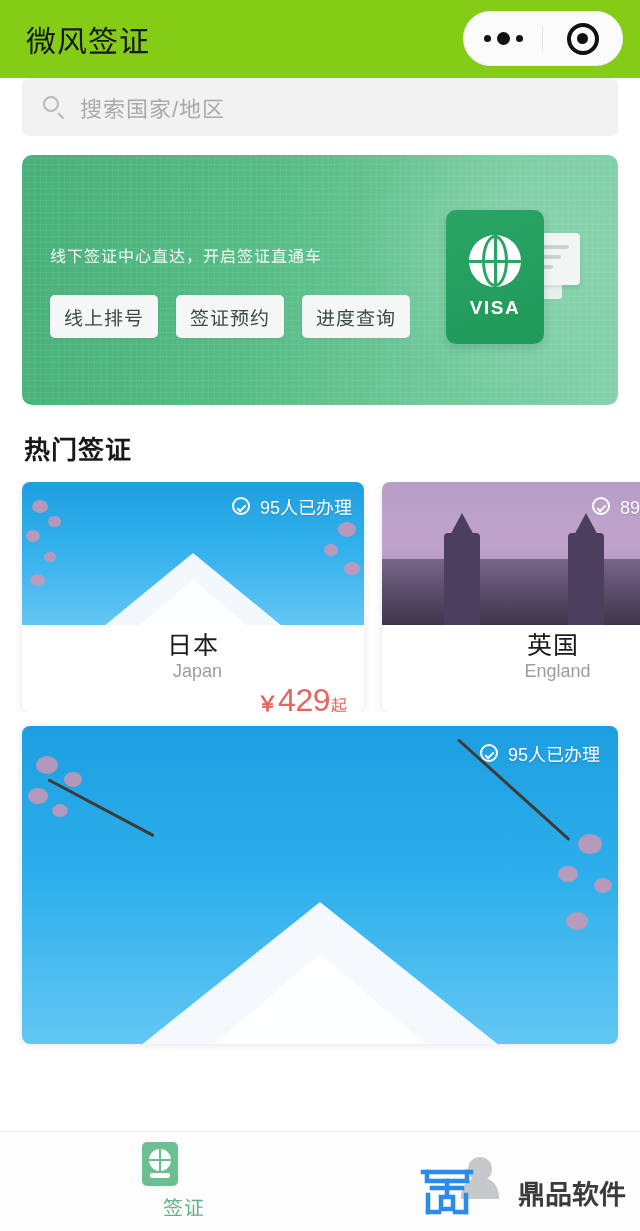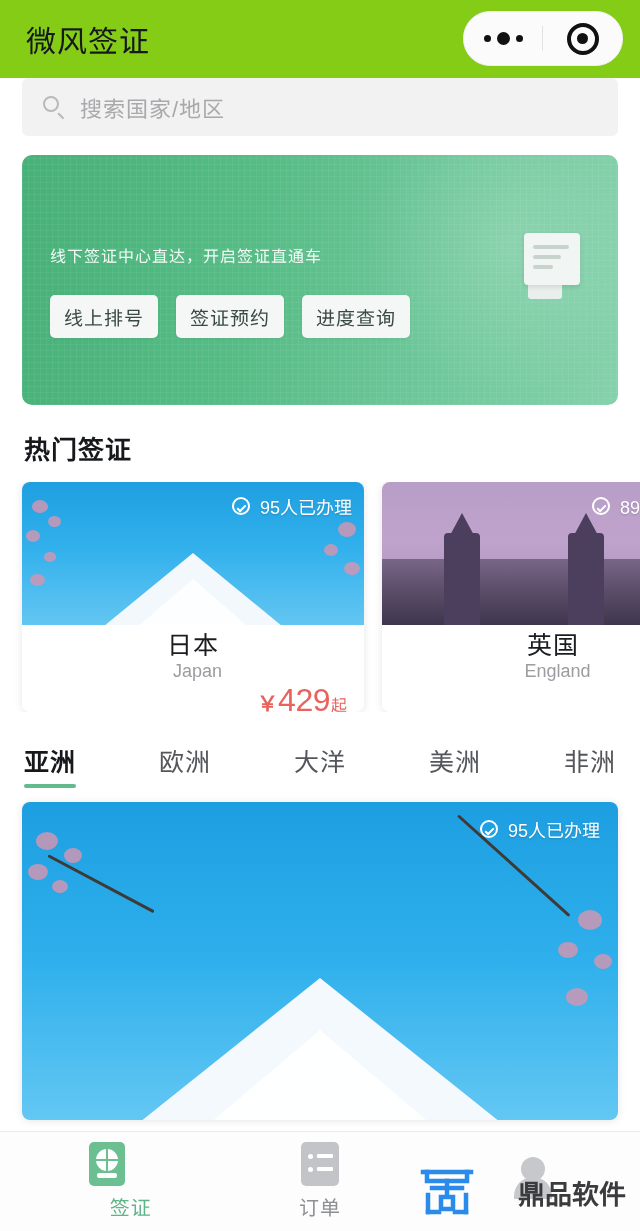--- a/index.html
+++ b/index.html
@@ -656,20 +656,26 @@
 
   <div class="banner">
     <div class="banner-grid"></div>
     <div class="banner-glow"></div>
 
     <div class="doc-card2"></div>
     <div class="doc-card">
       <i></i>
         <i></i>
         <i></i>
+    </div>
+    <div class="passport">
+      <div class="globe">
+          <span class="mer"></span>
+        </div>
+      <div class="visa-word">VISA</div>
     </div>
 
     <div class="banner-inner">
       <div class="banner-sub">线下签证中心直达，开启签证直通车</div>
       <div class="banner-chips">
         <div class="chip">线上排号</div>
         <div class="chip">签证预约</div>
         <div class="chip">进度查询</div>
       </div>
     </div>
@@ -719,27 +725,20 @@
       </div>
       <div class="hot-meta">
         <span class="country-cn">英国</span>
         <span class="country-en">England</span>
 
       </div>
     </div>
 
   </div>
 
-  <div class="tabs">
-    <div class="tab active">亚洲</div>
-    <div class="tab">欧洲</div>
-    <div class="tab">大洋</div>
-    <div class="tab">美洲</div>
-    <div class="tab">非洲</div>
-  </div>
 
   <div class="big-card">
     <div class="fuji"></div>
     <div class="fuji2"></div>
 
     <div class="branch" style="left:26px;top:52px;width:120px;height:3px;transform:rotate(28deg);"></div>
     <div class="branch" style="right:10px;top:12px;width:150px;height:3px;transform:rotate(42deg);"></div>
 
     <div class="sakura" style="left:14px;top:30px;width:22px;height:18px;"></div>
     <div class="sakura" style="left:42px;top:46px;width:18px;height:15px;"></div>
@@ -756,29 +755,20 @@
     </div>
   </div>
 
   <div class="tabbar">
     <div class="tabbar-item active">
       <div class="ic-visa">
         <span class="g"></span>
           <span class="bar"></span>
       </div>
       <div class="tabbar-label">签证</div>
-    </div>
-    <div class="tabbar-item">
-      <div class="ic-order">
-        <i class="d"></i>
-          <i class="l"></i>
-          <i class="d"></i>
-          <i class="l"></i>
-      </div>
-      <div class="tabbar-label">订单</div>
     </div>
     <div class="tabbar-item">
       <div class="ic-user">
         <span class="head"></span>
           <span class="body"></span>
       </div>
       <div class="tabbar-label"></div>
     </div>
   </div>
 

